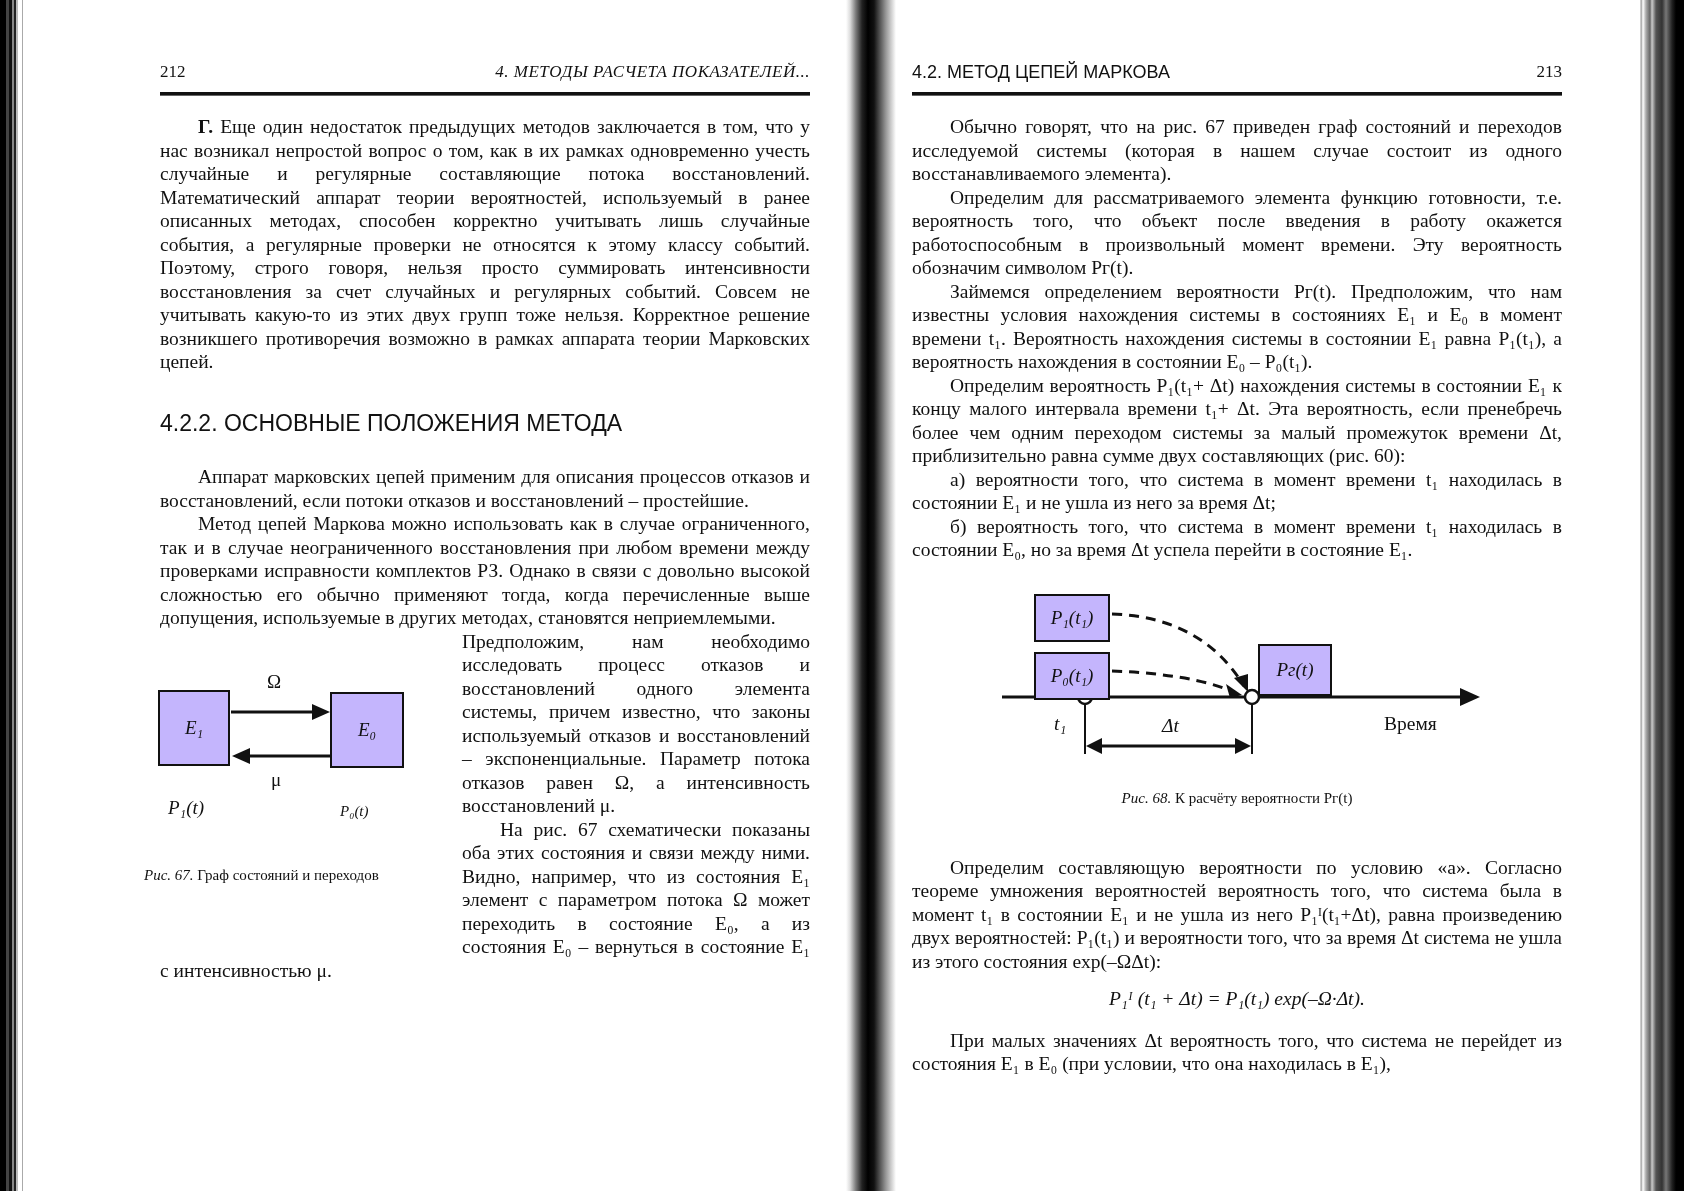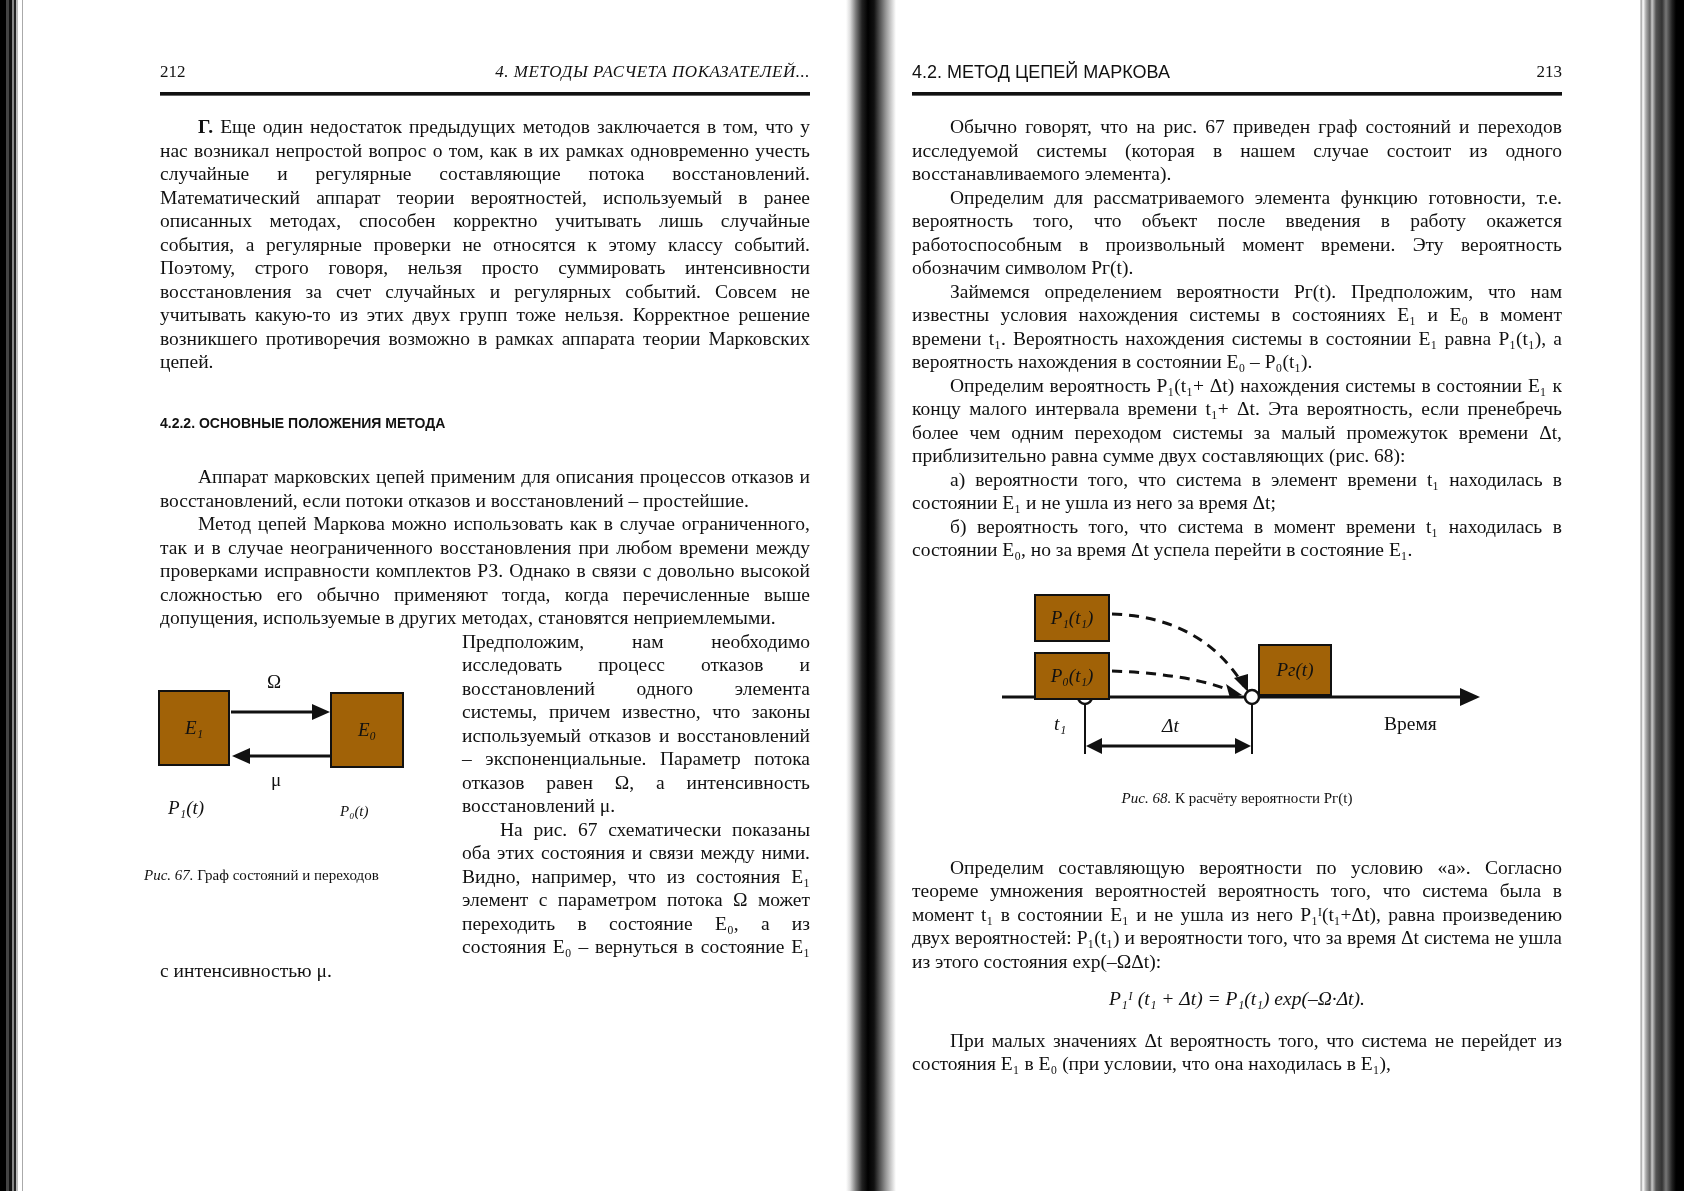--- a/index.html
+++ b/index.html
@@ -18,24 +18,24 @@
   .running .num { position:absolute; top:0; }
   .running .title { position:absolute; top:0; }
   .p-left .running .num { left:0; }
   .p-left .running .title { right:0; font-style:italic; letter-spacing:0.5px; }
   .p-right .running .title { left:0; font-family:"Liberation Sans", sans-serif; font-size:18px; }
   .p-right .running .num { right:0; }
   .rule { position:absolute; top:92px; left:0; right:0; height:0; border-top:3px solid #111; border-bottom:1px solid #666; }
   .body { position:absolute; top:115px; left:0; right:0; font-size:19.5px; line-height:23.5px; text-align:justify; }
   p { margin:0; text-indent:38px; }
   p.noindent { text-indent:0; }
-  .h { font-family:"Liberation Sans", sans-serif; font-weight:bold; font-size:14px; margin:38px 0 30px 0; text-indent:0; }
+  .h { font-family:"Liberation Sans", sans-serif; font-weight:normal; font-size:23px; margin:38px 0 30px 0; text-indent:0; }
   .lead { font-weight:bold; }
   .figwrap { float:left; width:300px; height:300px; margin:20px 8px 0 -6px; position:relative; }
-  .box { position:absolute; border:2.5px solid #111; background:#a16207; font-style:italic; display:flex; align-items:center; justify-content:center; font-size:19px; }
+  .box { position:absolute; border:2.5px solid #111; background:#c4b5fd; font-style:italic; display:flex; align-items:center; justify-content:center; font-size:19px; }
   .cap { font-size:15px; }
   .cap i { font-style:italic; }
   .fig68 { position:relative; height:250px; margin:20px 0 10px 0; }
   .formula { text-align:center; font-style:italic; margin:14px 0 18px 0; text-indent:0; }
 </style>
 </head>
 <body>
 
 <div class="edge-left"></div>
 <div class="gutter"></div>
@@ -82,22 +82,22 @@
 <div class="page p-right">
   <div class="running">
     <span class="title">4.2. МЕТОД ЦЕПЕЙ МАРКОВА</span>
     <span class="num">213</span>
   </div>
   <div class="rule"></div>
   <div class="body">
     <p>Обычно говорят, что на рис. 67 приведен граф состояний и переходов исследуемой системы (которая в нашем случае состоит из одного восстанавливаемого элемента).</p>
     <p>Определим для рассматриваемого элемента функцию готовности, т.е. вероятность того, что объект после введения в работу окажется работоспособным в произвольный момент времени. Эту вероятность обозначим символом Pг(t).</p>
     <p>Займемся определением вероятности Pг(t). Предположим, что нам известны условия нахождения системы в состояниях E₁ и E₀ в момент времени t₁. Вероятность нахождения системы в состоянии E₁ равна P₁(t₁), а вероятность нахождения в состоянии E₀ – P₀(t₁).</p>
-    <p>Определим вероятность P₁(t₁+ Δt) нахождения системы в состоянии E₁ к концу малого интервала времени t₁+ Δt. Эта вероятность, если пренебречь более чем одним переходом системы за малый промежуток времени Δt, приблизительно равна сумме двух составляющих (рис. 68):</p>
-    <p>а) вероятности того, что система в элемент времени t₁ находилась в состоянии E₁ и не ушла из него за время Δt;</p>
+    <p>Определим вероятность P₁(t₁+ Δt) нахождения системы в состоянии E₁ к концу малого интервала времени t₁+ Δt. Эта вероятность, если пренебречь более чем одним переходом системы за малый промежуток времени Δt, приблизительно равна сумме двух составляющих (рис. 60):</p>
+    <p>а) вероятности того, что система в момент времени t₁ находилась в состоянии E₁ и не ушла из него за время Δt;</p>
     <p>б) вероятность того, что система в момент времени t₁ находилась в состоянии E₀, но за время Δt успела перейти в состояние E₁.</p>
 
     <div class="fig68">
       <svg width="650" height="210" style="position:absolute;left:0;top:0">
         <line x1="90" y1="115" x2="550" y2="115" stroke="#111" stroke-width="3"></line>
         <polygon points="548,106 568,115 548,124" fill="#111"></polygon>
         <circle cx="173" cy="115" r="7" fill="#fff" stroke="#111" stroke-width="2.5"></circle>
         <circle cx="340" cy="115" r="7" fill="#fff" stroke="#111" stroke-width="2.5"></circle>
         <line x1="173" y1="122" x2="173" y2="172" stroke="#111" stroke-width="2"></line>
         <line x1="340" y1="122" x2="340" y2="172" stroke="#111" stroke-width="2"></line>

